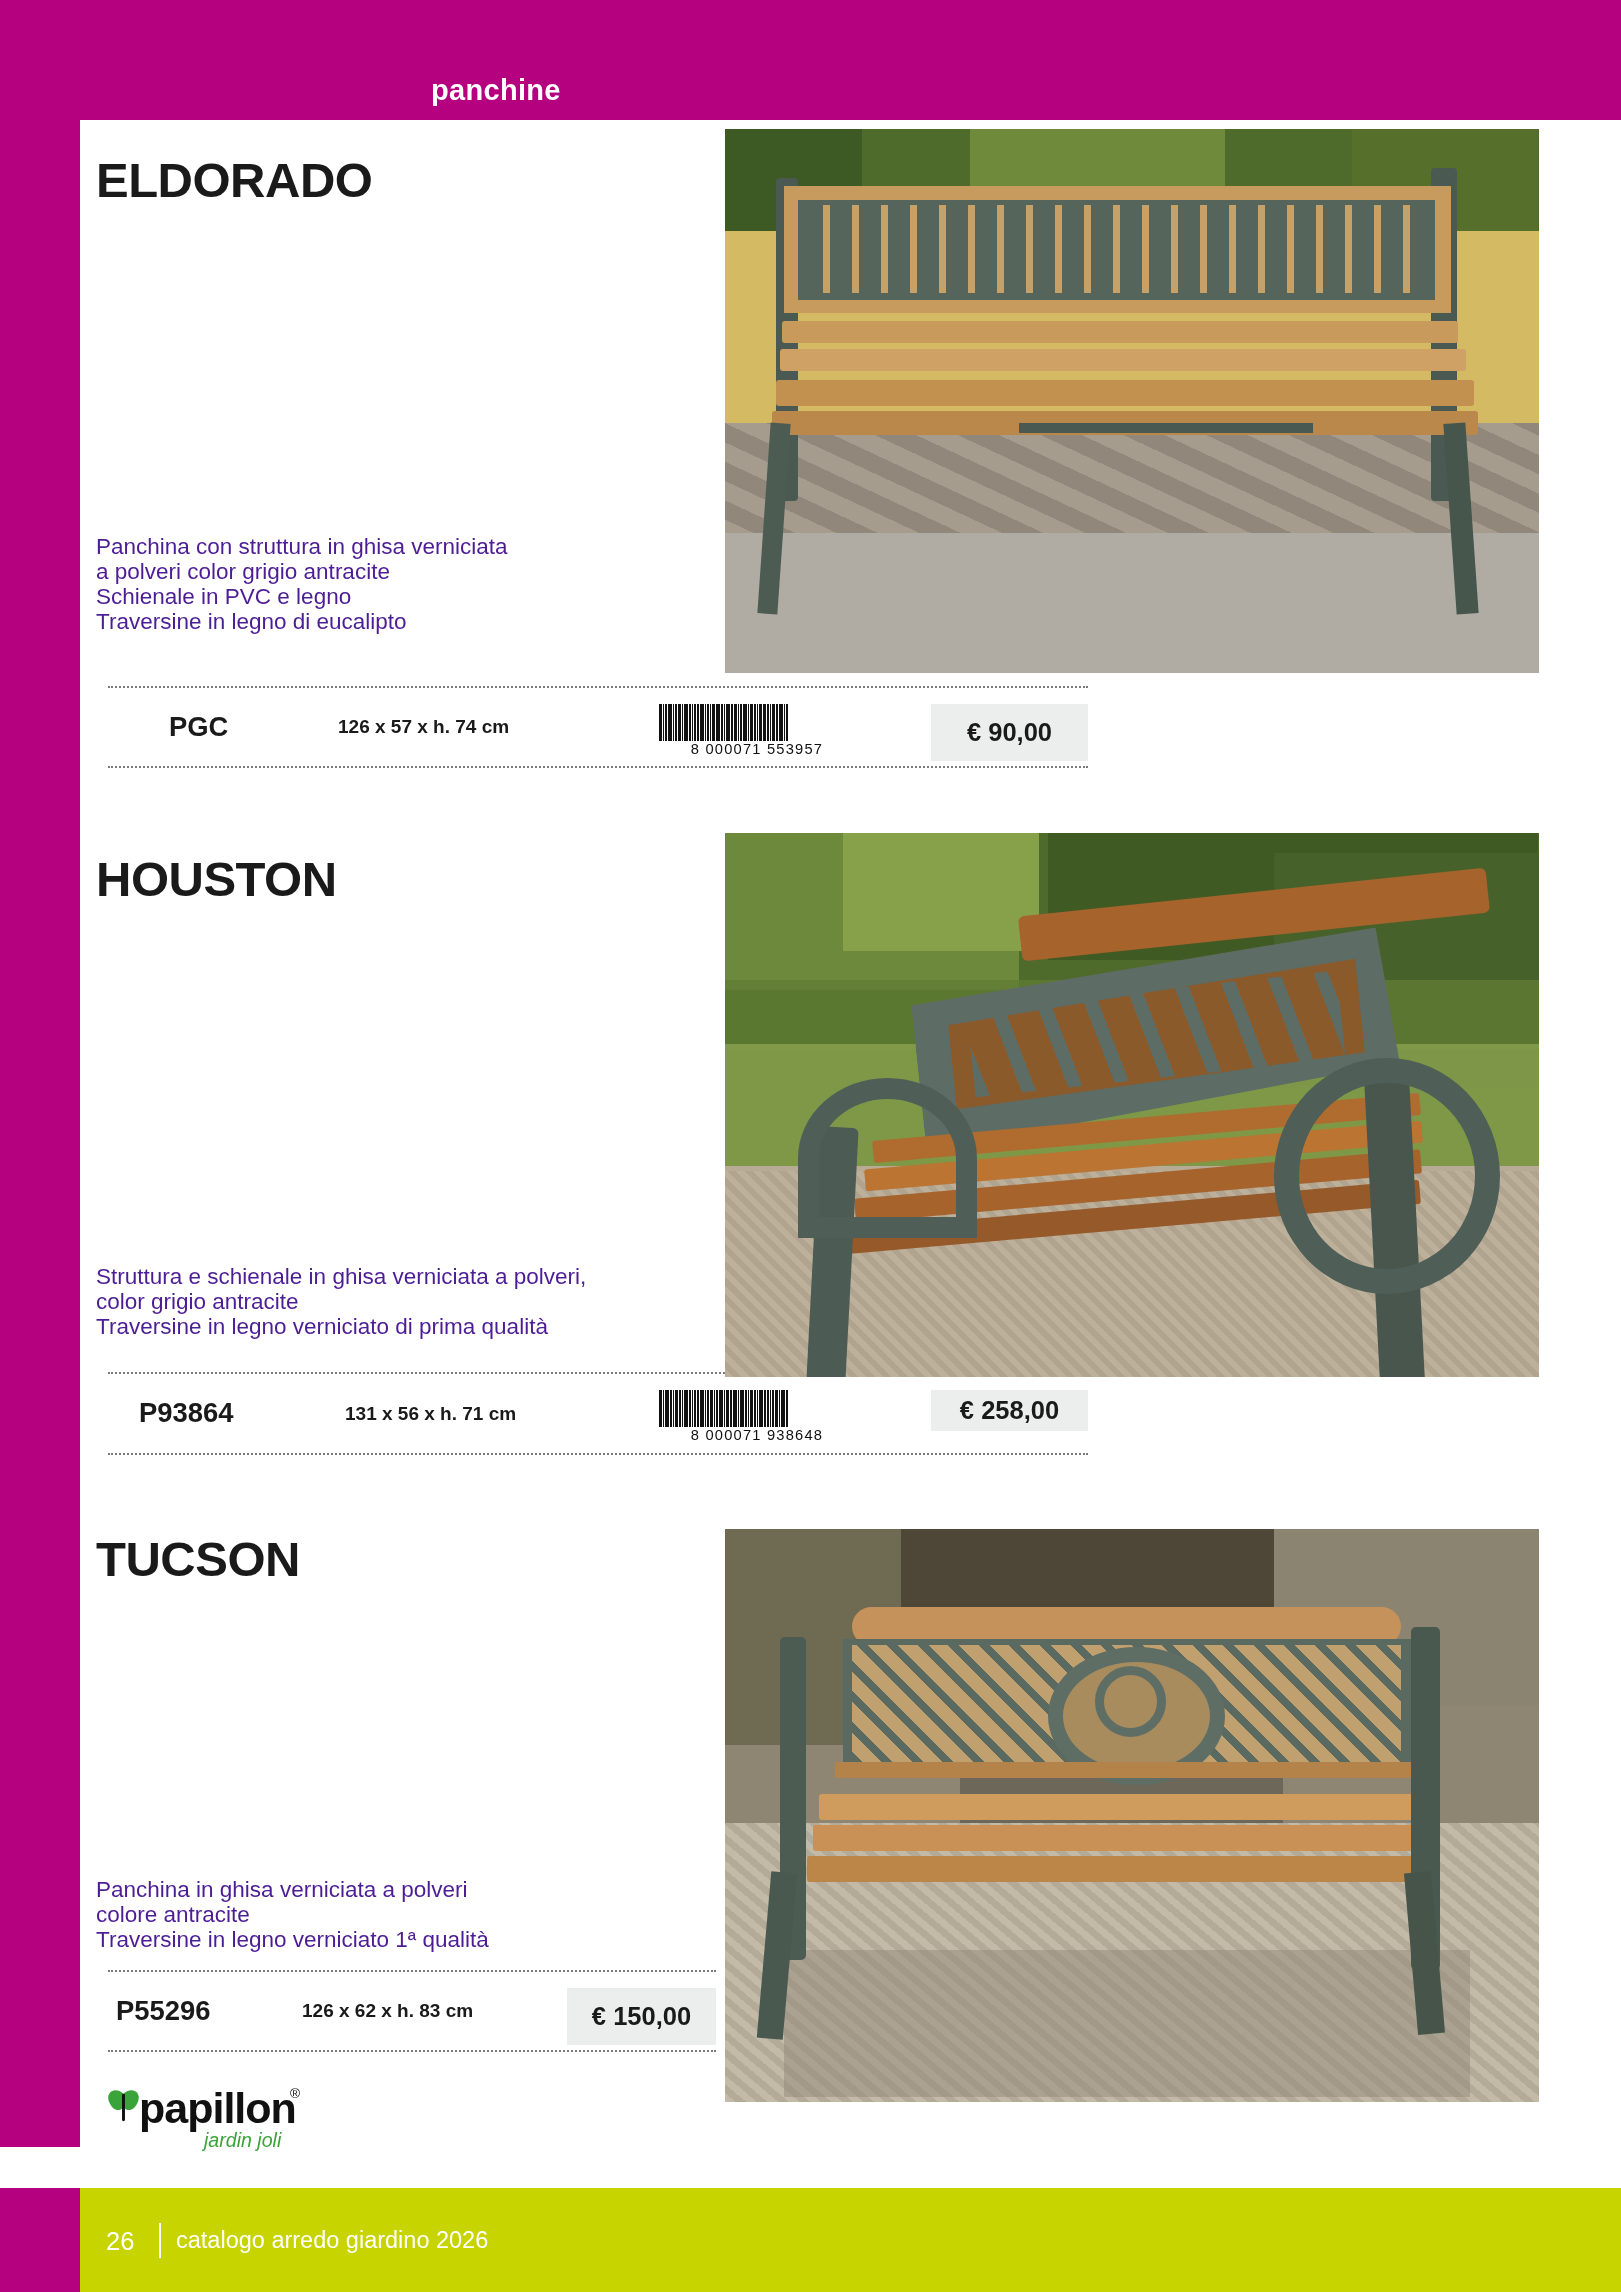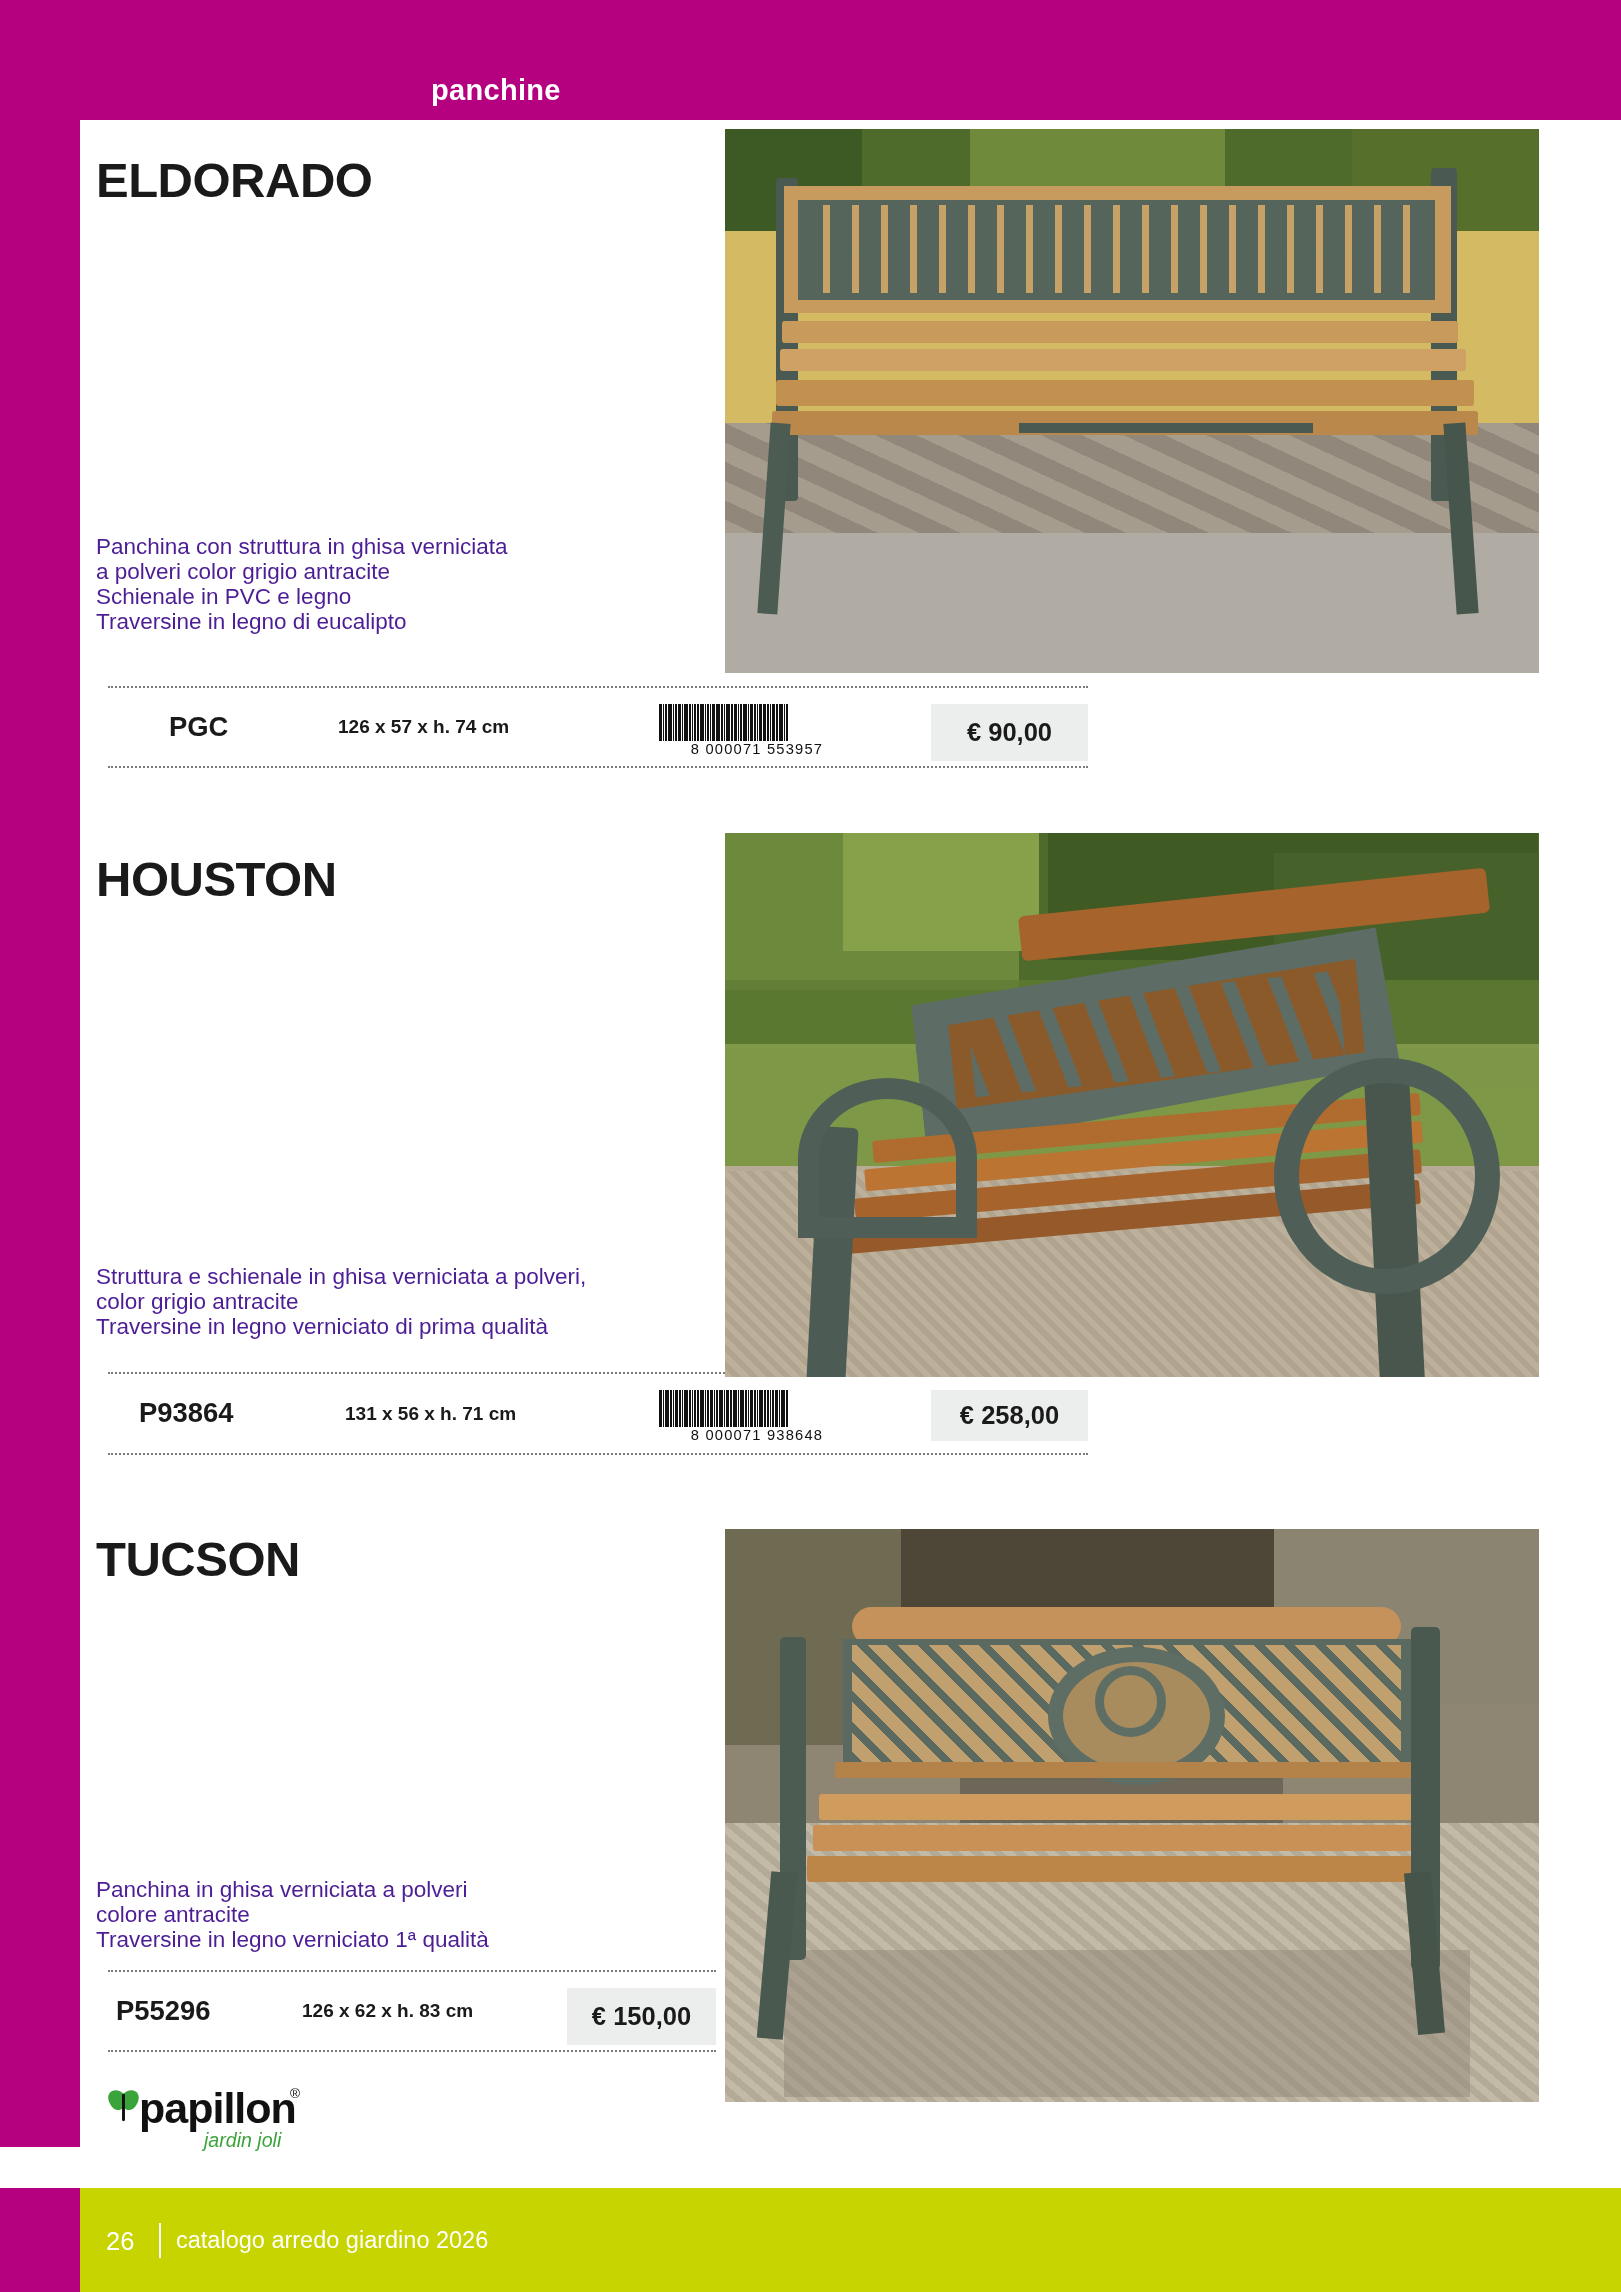--- a/index.html
+++ b/index.html
@@ -384,21 +384,21 @@
       <i style="width:1px"></i>
     <i style="width:2px"></i>
       <i style="width:2.9px"></i>
       <i style="width:1px"></i>
       <i style="width:3.9px"></i>
       <i style="width:2px"></i>
   </div>
   <div class="num">8 000071 938648</div>
 </div>
 
-<div class="price-box" style="left:931px; top:1390px; width:157px; height:51px;">€ 258,00</div>
+<div class="price-box" style="left:931px; top:1390px; width:157px; height:41px;">€ 258,00</div>
 
 <div class="photo" style="left:725px; top:833px; width:814px; height:544px;">
   <div style="position:absolute;left:0;top:0;width:814px;height:333px;background:#4e6b2b;"></div>
   <div style="position:absolute;left:0;top:0;width:294px;height:157px;background:#6d8a3c;"></div>
   <div style="position:absolute;left:118px;top:0;width:196px;height:118px;background:#87a04a;"></div>
   <div style="position:absolute;left:323px;top:0;width:490px;height:127px;background:#3f5a23;"></div>
   <div style="position:absolute;left:549px;top:19.6px;width:265px;height:235px;background:#46622a;"></div>
   <div style="position:absolute;left:0;top:147px;width:814px;height:69px;background:#5f7c33;opacity:.8;"></div>
   <div style="position:absolute;left:0;top:211px;width:814px;height:137px;background:#87a04e;opacity:.85;"></div>
   <div style="position:absolute;left:0;top:333px;width:814px;height:211px;background:#b8ab96;"></div>

